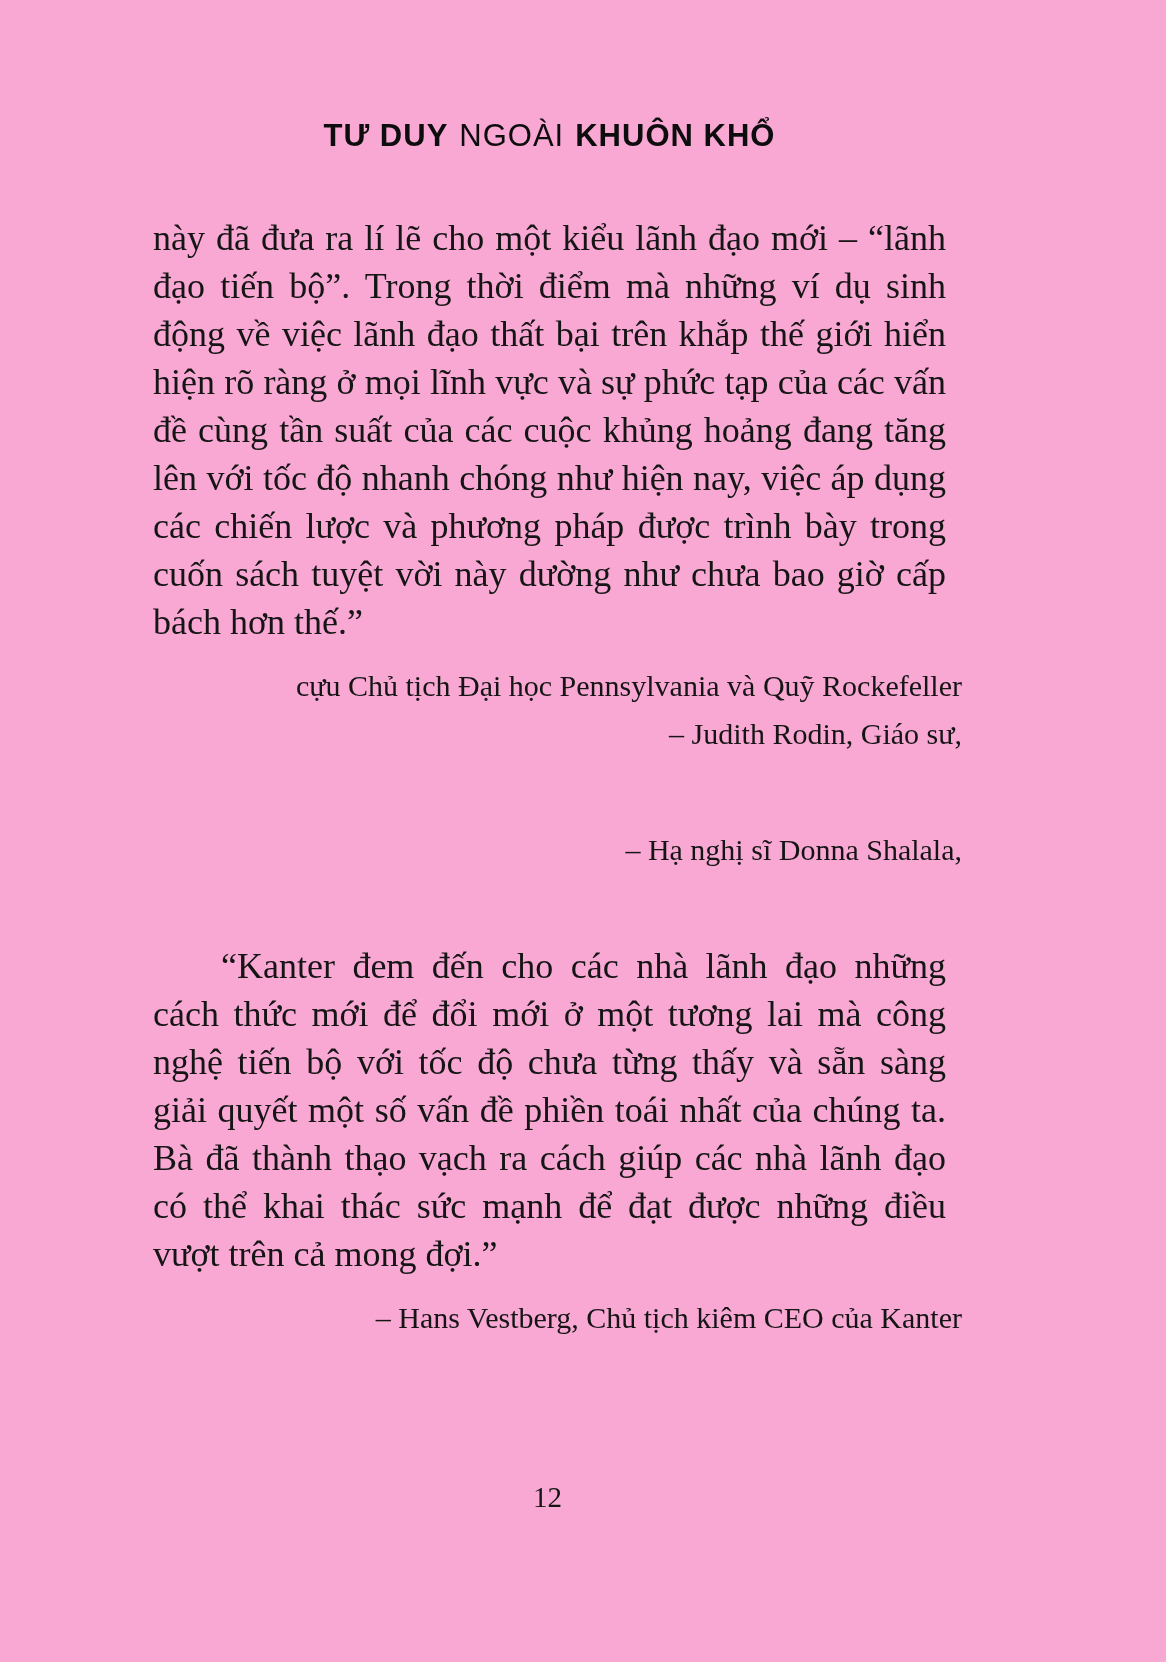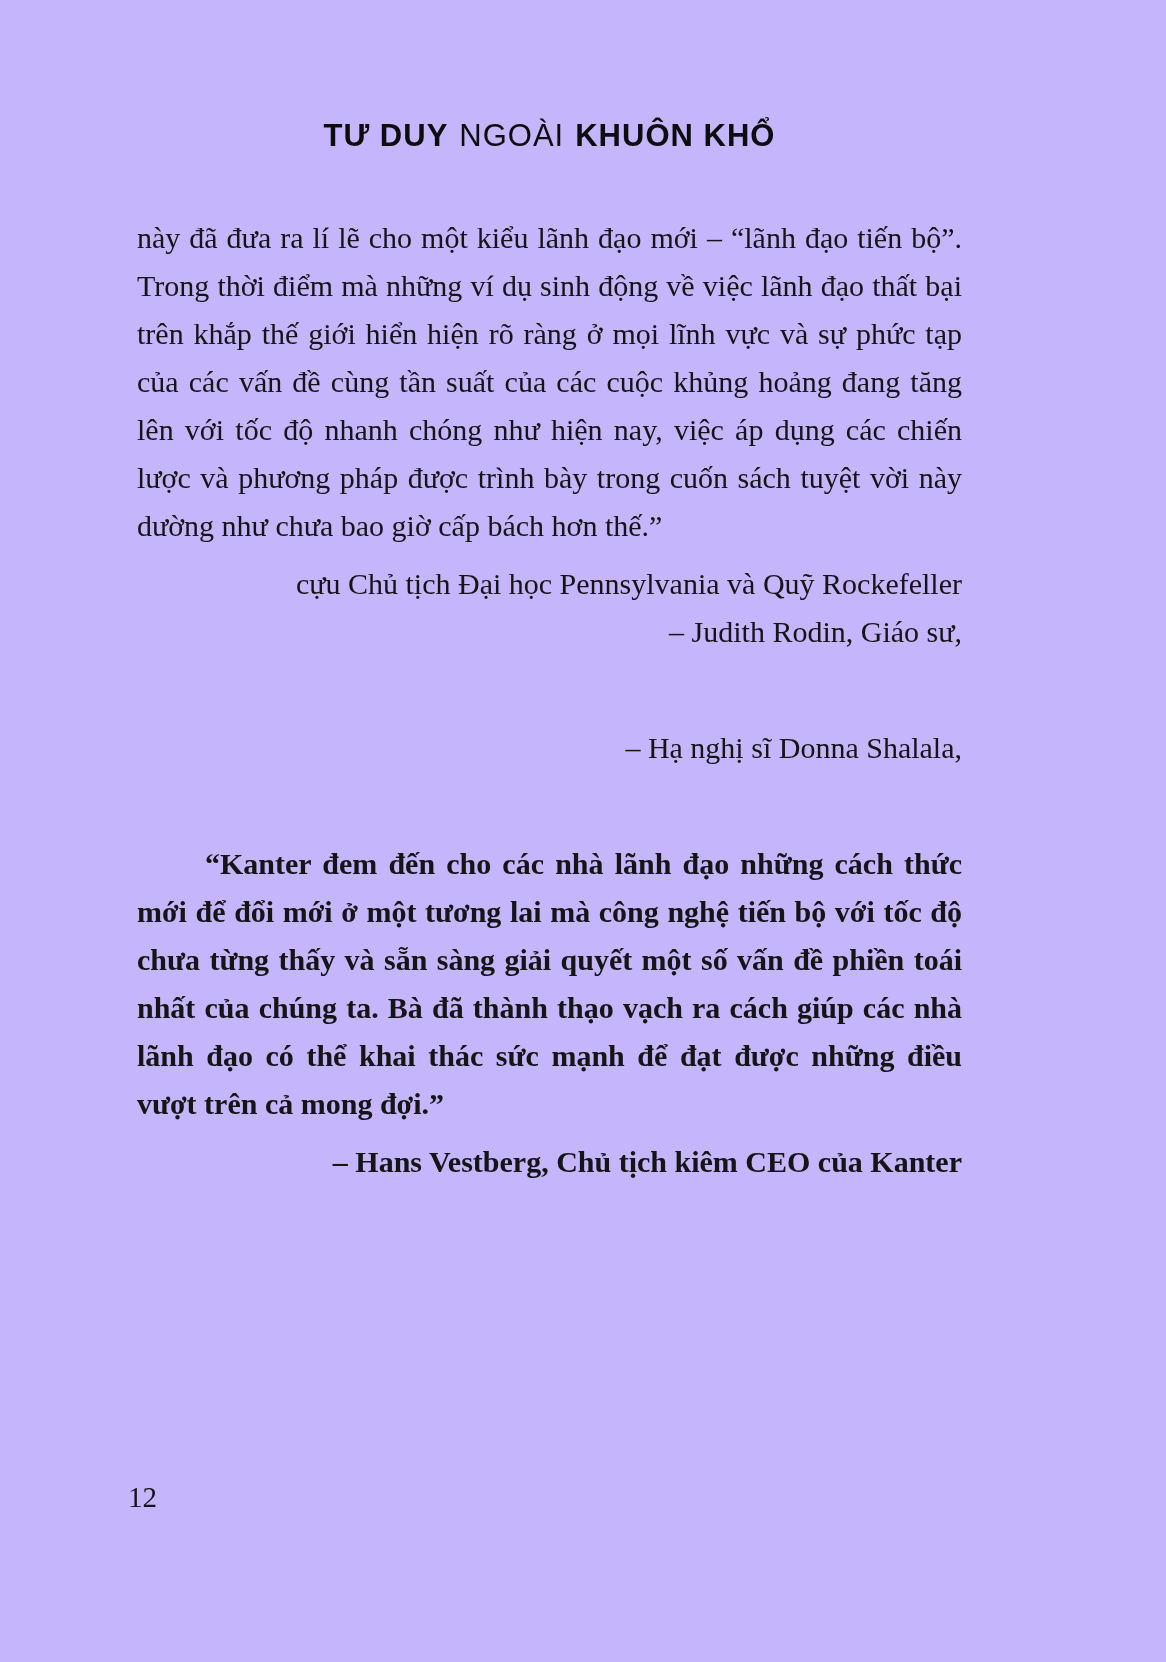--- a/index.html
+++ b/index.html
@@ -4,21 +4,21 @@
 <style>
   html, body {
     margin: 0;
     padding: 0;
     background: #ffffff;
   }
   .page {
     position: relative;
     width: 1166px;
     height: 1662px;
-    background: #c4b5fd;
+    background: #f9a8d4;
     box-sizing: border-box;
     padding: 102px 204px 0 137px;
     color: #111111;
     font-family: "Liberation Serif", "DejaVu Serif", serif;
     overflow: hidden;
   }
   .chapter-header {
     display: flex;
     justify-content: center;
     align-items: baseline;
@@ -29,50 +29,49 @@
     color: #0d0d0d;
     margin-bottom: 60px;
     text-transform: uppercase;
   }
   .chapter-header .seg-bold { font-weight: 700; }
   .chapter-header .seg-regular { font-weight: 400; margin-top: 16px; }
   .text-block {
     width: 825px;
   }
   .quote {
-    margin: 0;
-    font-size: 30px;
+    margin: 16px;
+    font-size: 36px;
     line-height: 48px;
     text-align: justify;
     text-justify: inter-word;
     color: #151515;
   }
   .quote.indent-first {
     text-indent: 68px;
   }
   .attribution {
     margin-top: 10px;
     font-size: 30px;
     line-height: 48px;
     text-align: right;
     color: #151515;
   }
   .quote-block {
     margin-bottom: 68px;
   }
   .quote-block:last-of-type {
     margin-bottom: 0;
-    font-weight: bold;
   }
   .page-number {
     position: absolute;
-    left: 128px;
+    left: 135px;
     width: 825px;
     bottom: 148px;
-    text-align: left;
+    text-align: center;
     font-size: 29px;
     color: #151515;
   }
 </style>
 </head>
 <body>
 
 <div class="page">
 
   <header class="chapter-header">

